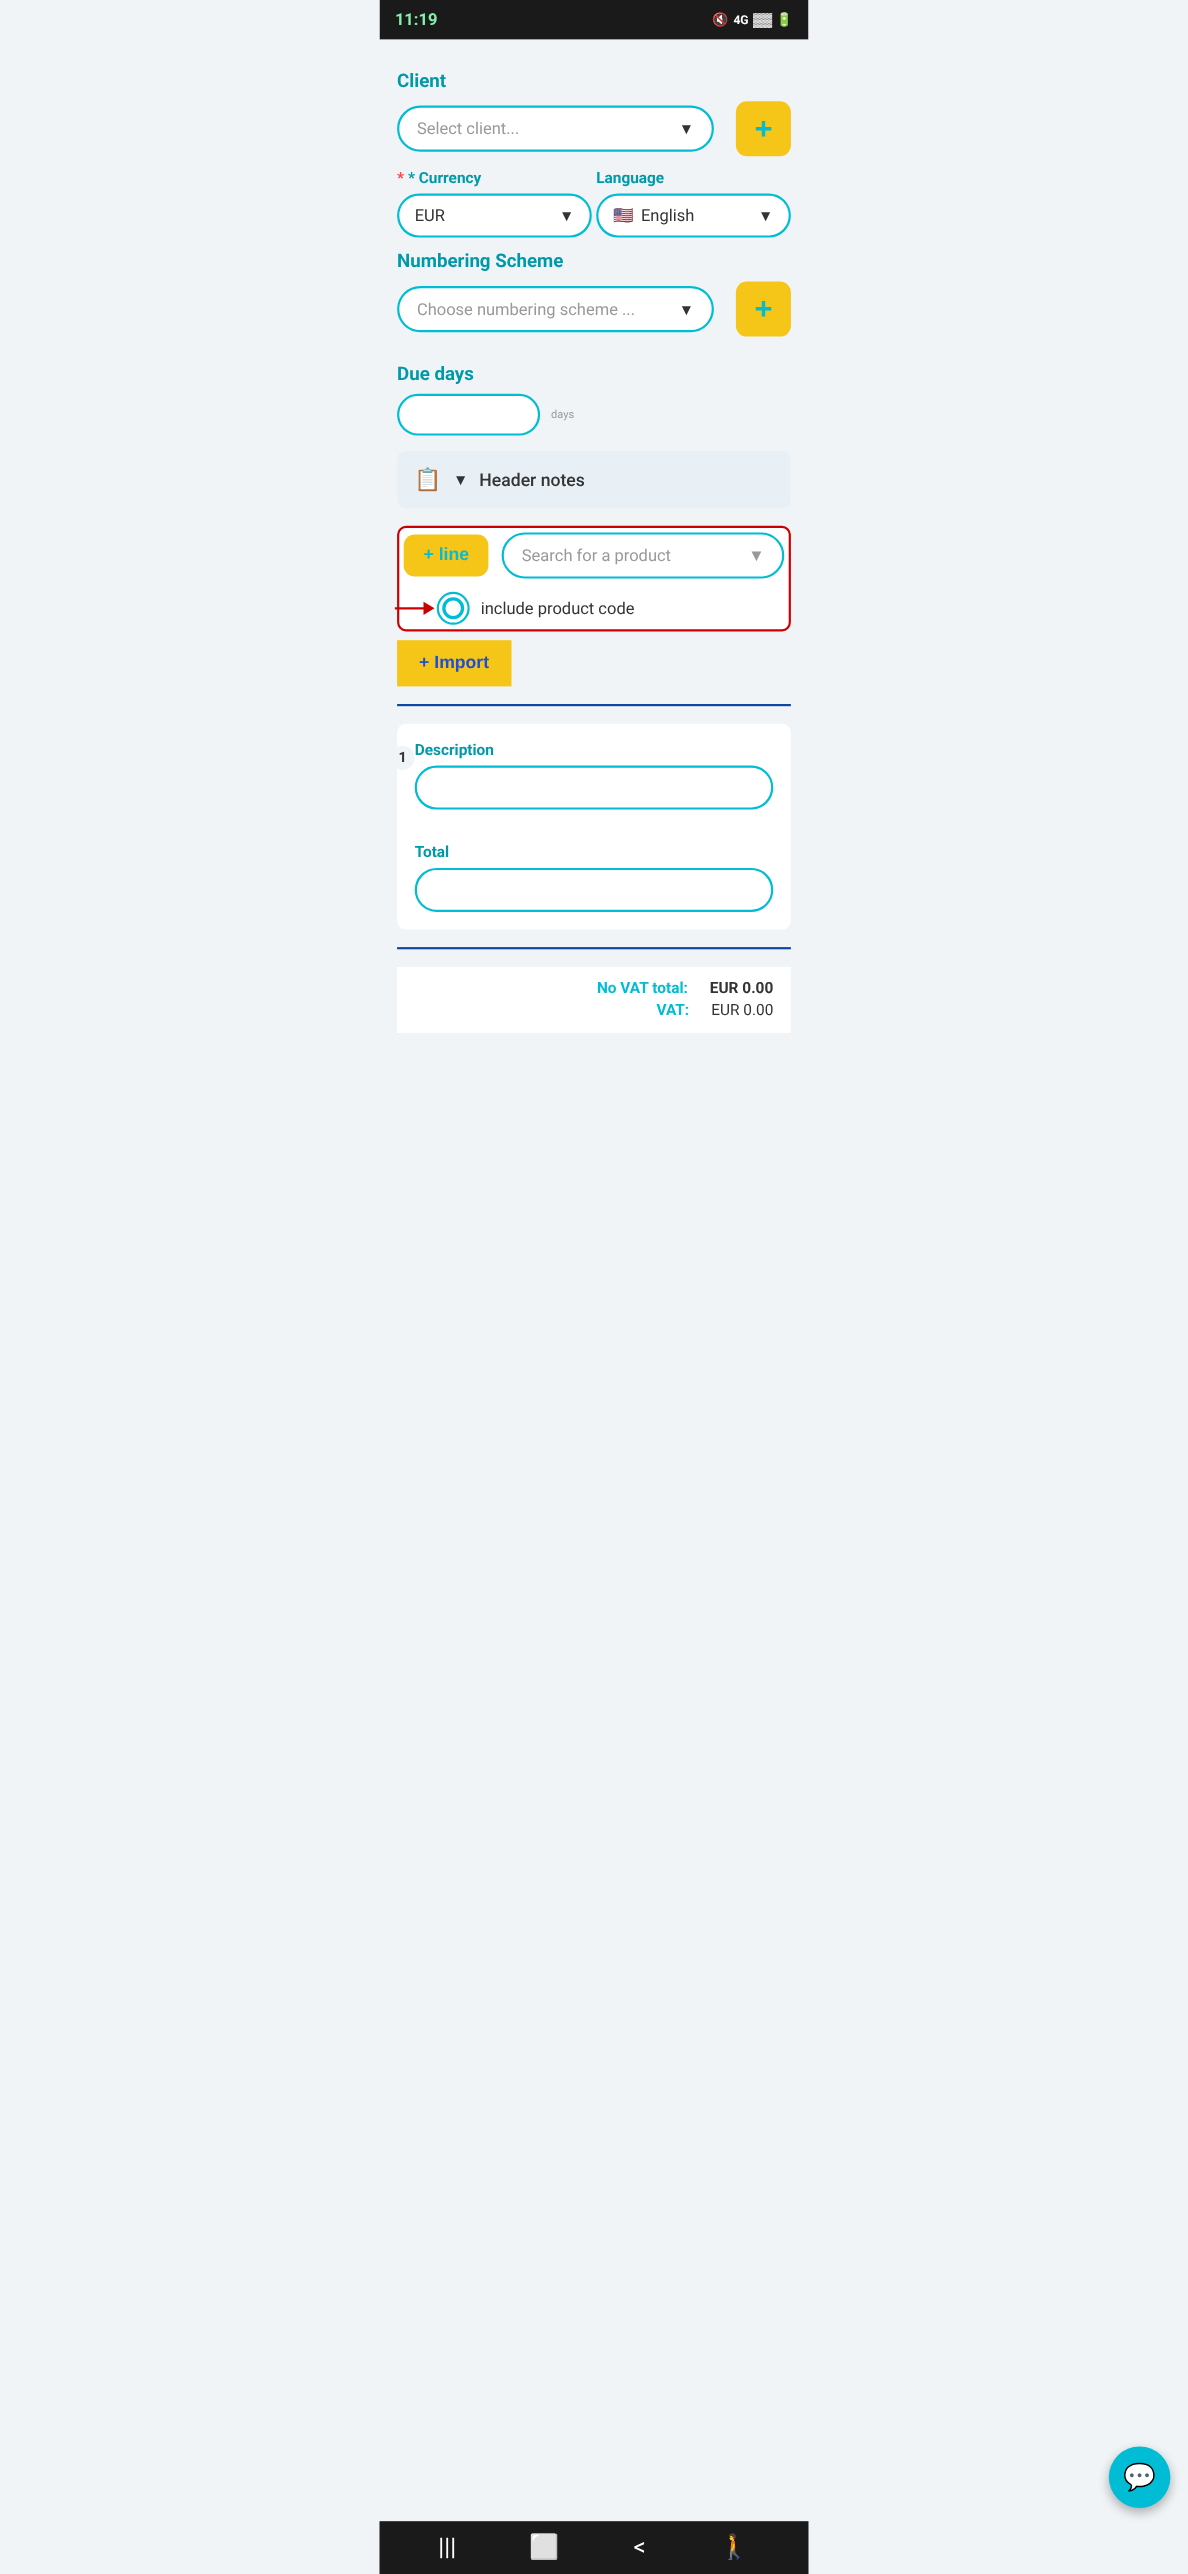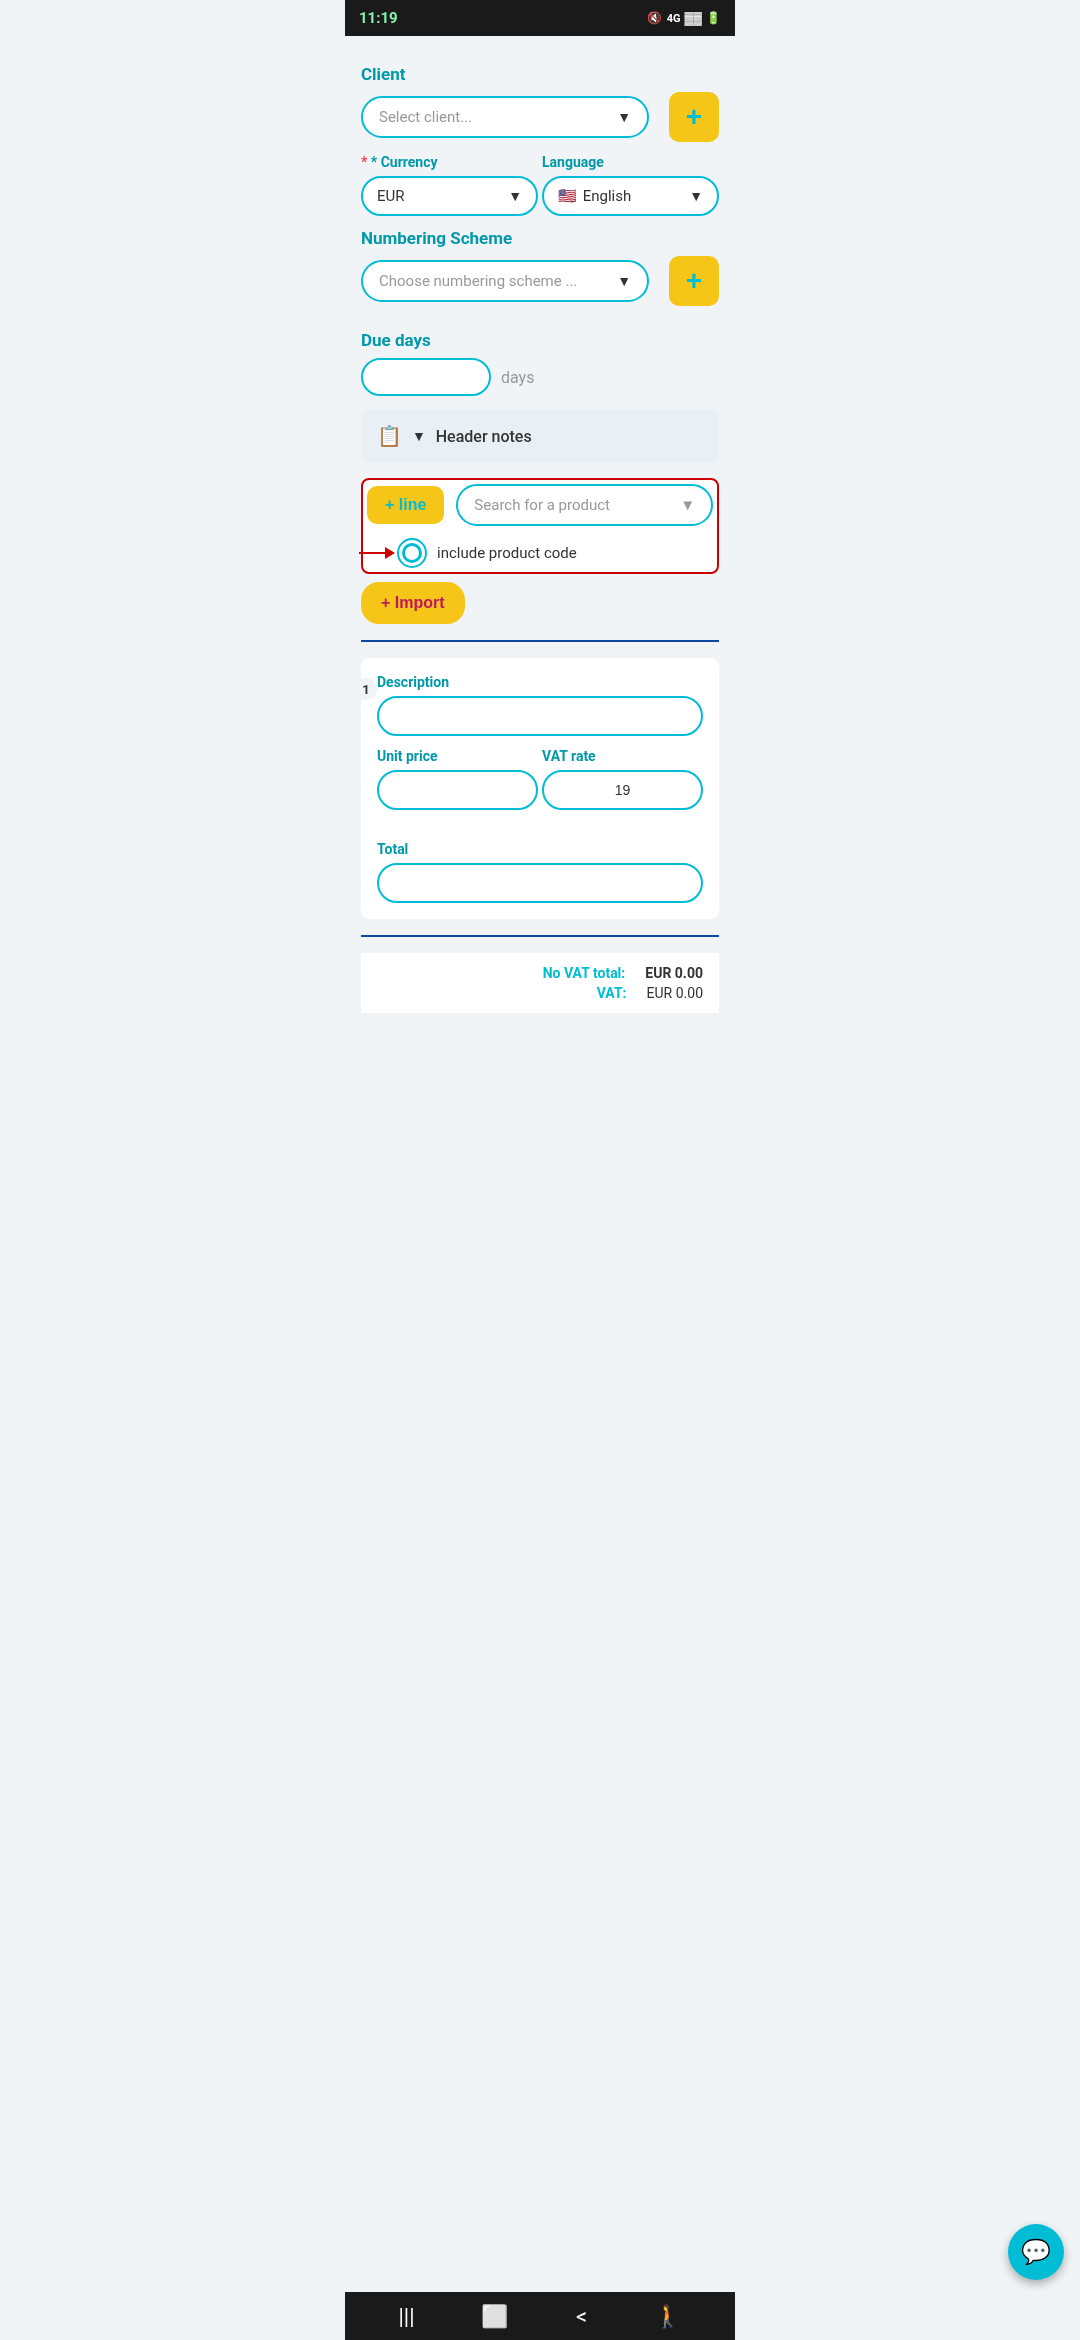--- a/index.html
+++ b/index.html
@@ -135,21 +135,21 @@
       border: 2px solid #00bcd4;
       border-radius: 25px;
       padding: 9px 16px;
       font-size: 14px;
       color: #333;
       background: white;
       width: 130px;
     }
     .days-label {
       color: #999;
-      font-size: 16px;
+      font-size: 10px;
     }
 
     
     .header-notes {
       background: #e8f0f5;
       border-radius: 8px;
       padding: 14px 16px;
       display: flex;
       align-items: center;
       gap: 10px;
@@ -240,24 +240,24 @@
     }
     .include-code-label {
       font-size: 15px;
       color: #333;
     }
 
     
     .import-btn {
       background: #f5c518;
       border: none;
-      border-radius: 18px;
+      border-radius: 0;
       padding: 12px 20px;
       font-size: 16px;
-      color: #be185d;
+      color: #1d4ed8;
       font-weight: bold;
       cursor: pointer;
       display: flex;
       align-items: flex-end;
       gap: 6px;
       margin-bottom: 16px;
     }
 
     
     .divider {
@@ -470,30 +470,20 @@
 
   <div class="divider"></div>
 
   <div class="line-item-section">
     <span class="line-number">1</span>
 
     <div class="field-label">Description</div>
     <input class="line-full-input" type="text" value="" style="">
 
     <br>
-    <div class="two-col">
-      <div class="col">
-        <div class="field-label">Unit price</div>
-        <input class="line-full-input" type="text" value="" style="margin-bottom: 0px;">
-      </div>
-      <div class="col">
-        <div class="field-label">VAT rate</div>
-        <input class="line-full-input" type="text" value="19" style="margin-bottom: 0px; text-align: center;">
-      </div>
-    </div>
     <br>
     <div class="field-label">Total</div>
     <input class="line-full-input" type="text" value="" style="margin-bottom: 0px;">
   </div>
 
   <div class="divider"></div>
   <div class="totals-section">
     <div class="totals-row">
       <span class="totals-label">No VAT total:</span>
       <span class="totals-value">EUR 0.00</span>

